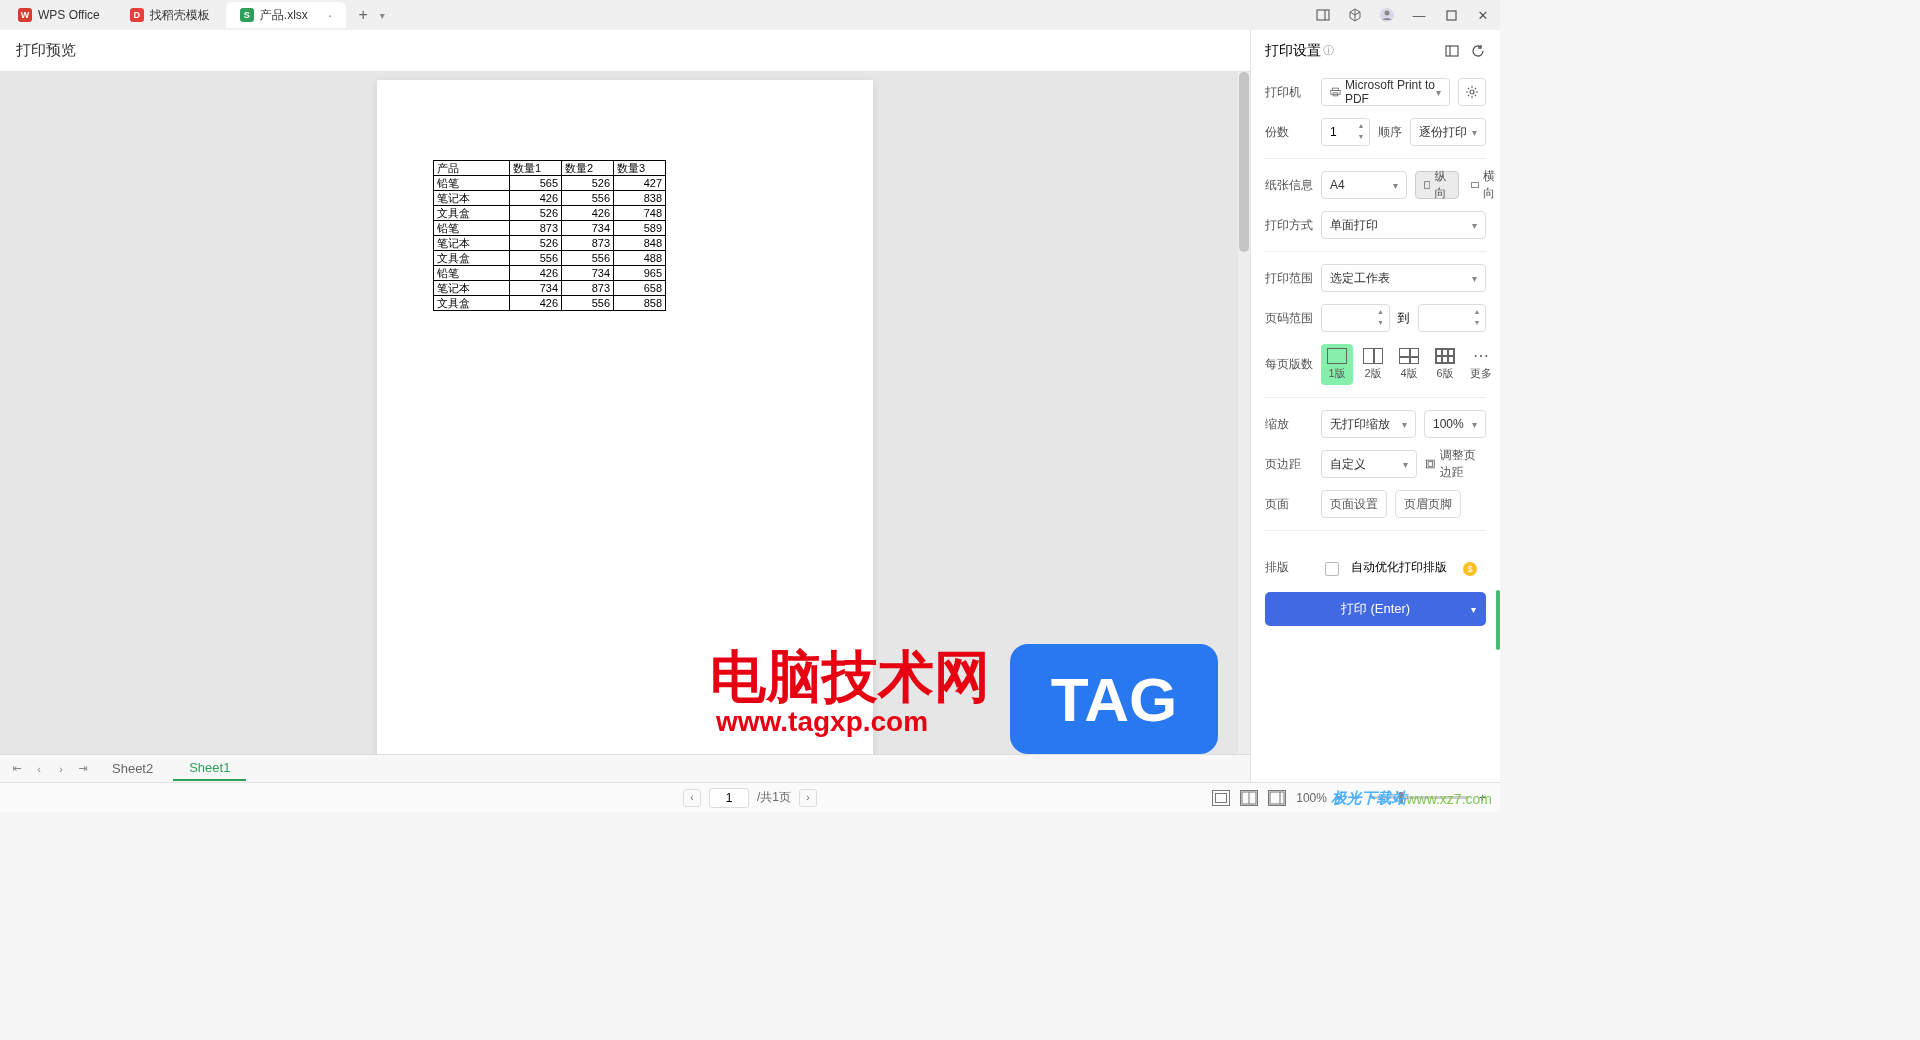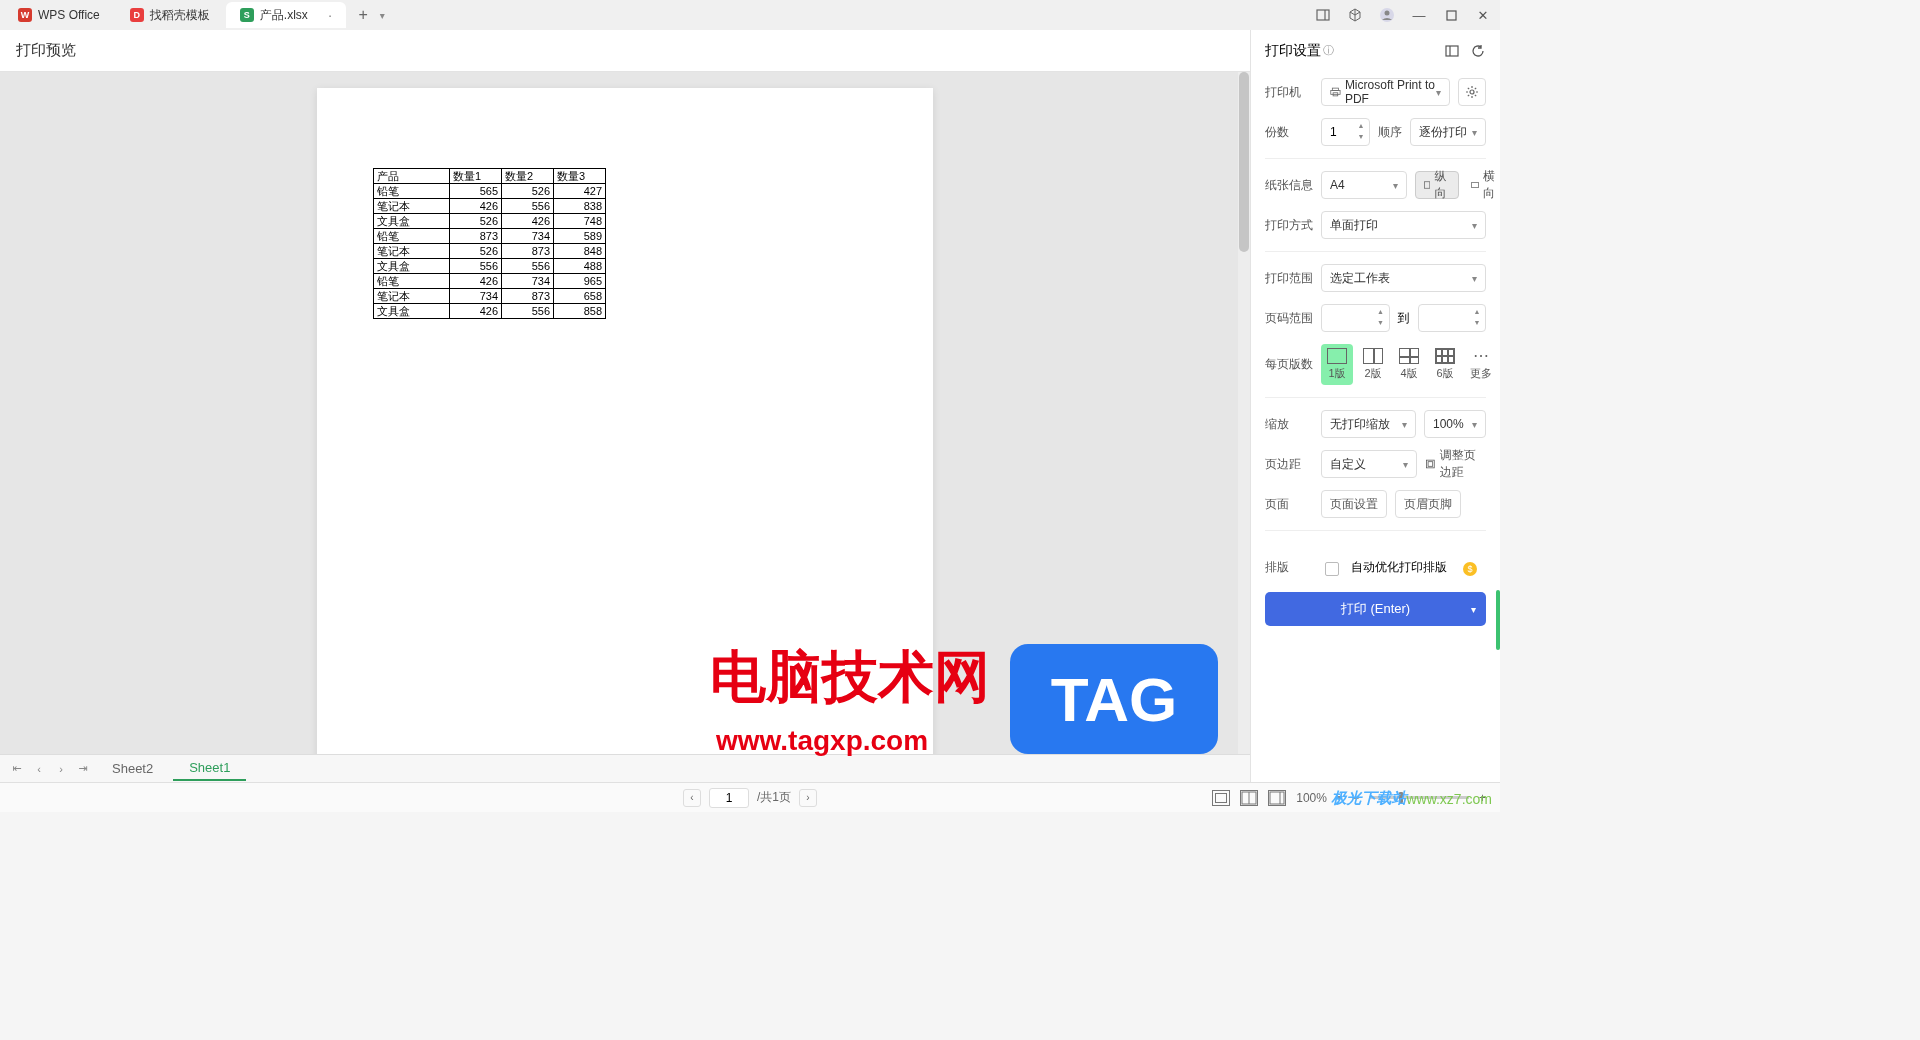--- a/index.html
+++ b/index.html
@@ -22,21 +22,21 @@
 
 .header-bar { height: 42px; background: #fff; display: flex; align-items: center; padding: 0 16px; border-bottom: 1px solid #e3e3e3; position: relative; }
 .header-title { font-size: 15px; color: #333; font-weight: 500; }
 .exit-preview-btn { margin-left: auto; height: 30px; padding: 0 14px; background: #f3f3f3; border: 1px solid #ddd; border-radius: 5px; display: flex; align-items: center; gap: 6px; font-size: 13px; color: #333; cursor: pointer; }
 .exit-icon { width: 14px; height: 14px; }
 
 
 .main-area { position: absolute; top: 72px; left: 0; right: 250px; bottom: 30px; background: #e6e6e6; overflow: auto; }
 .scrollbar-v { position: absolute; right: 0; top: 0; width: 12px; height: 100%; background: #ededed; }
 .scrollbar-v-thumb { position: absolute; top: 0; width: 10px; left: 1px; height: 180px; background: #c5c5c5; border-radius: 5px; }
-.page { width: 616px; min-height: 870px; background: #fff; margin: 16px auto 0; box-shadow: 0 2px 8px rgba(0,0,0,0.1); padding: 80px 56px; position: relative; }
+.page { width: 496px; min-height: 870px; background: #fff; margin: 8px auto 0; box-shadow: 0 2px 8px rgba(0,0,0,0.1); padding: 80px 56px; position: relative; }
 .data-table { border-collapse: collapse; font-size: 11px; }
 .data-table th, .data-table td { border: 1px solid #000; padding: 0 3px; height: 14px; line-height: 14px; }
 .data-table th { text-align: left; font-weight: normal; }
 .data-table td.num { text-align: right; }
 .data-table .col-name { width: 76px; }
 .data-table .col-val { width: 52px; }
 
 
 .settings-panel { position: absolute; top: 30px; right: 0; width: 250px; bottom: 30px; background: #fff; border-left: 1px solid #e3e3e3; overflow-y: auto; font-size: 12px; }
 .settings-header { height: 42px; display: flex; align-items: center; padding: 0 14px; border-bottom: 1px solid transparent; }
@@ -85,21 +85,21 @@
 .status-bar { position: absolute; bottom: 0; left: 0; right: 0; height: 30px; background: #fafafa; border-top: 1px solid #e0e0e0; display: flex; align-items: center; justify-content: center; font-size: 12px; color: #666; gap: 8px; }
 .page-nav-btn { width: 18px; height: 18px; border: 1px solid #ddd; border-radius: 3px; display: flex; align-items: center; justify-content: center; cursor: pointer; font-size: 10px; }
 .page-input { width: 40px; height: 20px; border: 1px solid #ddd; border-radius: 3px; text-align: center; font-size: 12px; }
 .status-right { position: absolute; right: 14px; display: flex; align-items: center; gap: 10px; }
 .view-mode-btn { width: 18px; height: 16px; border: 1.5px solid #777; cursor: pointer; }
 .zoom-slider { width: 100px; height: 3px; background: #ccc; position: relative; }
 .zoom-slider-thumb { position: absolute; left: 30%; top: -4px; width: 4px; height: 11px; background: #888; border-radius: 1px; }
 
 
 .wm1 { position: absolute; left: 710px; top: 640px; font-size: 56px; font-weight: bold; color: #e60012; white-space: nowrap; pointer-events: none; }
-.wm1-sub { position: absolute; left: 716px; top: 706px; font-size: 28px; font-weight: bold; color: #e60012; white-space: nowrap; pointer-events: none; margin-top: 19px; }
+.wm1-sub { position: absolute; left: 716px; top: 706px; font-size: 28px; font-weight: bold; color: #e60012; white-space: nowrap; pointer-events: none; }
 .wm2 { position: absolute; left: 1010px; top: 644px; width: 208px; height: 110px; background: #2878f0; border-radius: 18px; display: flex; align-items: center; justify-content: center; color: #fff; font-size: 62px; font-weight: 800; pointer-events: none; }
 .wm3 { position: absolute; right: 8px; bottom: 4px; font-size: 13px; color: #4eb0ff; display: flex; flex-direction: row; align-items: center; pointer-events: none; }
 .wm3-top { font-size: 15px; font-weight: bold; font-style: italic; }
 .wm3-bot { font-size: 14px; color: #7ec850; }
 
 .scrollbar-h { position: absolute; bottom: 0; left: 0; right: 0; height: 12px; background: #ededed; }
 .scrollbar-h-thumb { position: absolute; left: 40%; width: 460px; height: 10px; top: 1px; background: #c5c5c5; border-radius: 5px; }
 .panel-scroll-marker { position: absolute; right: 0; top: 560px; width: 4px; height: 60px; background: #3cc270; border-radius: 2px; }
 </style>
 </head>

